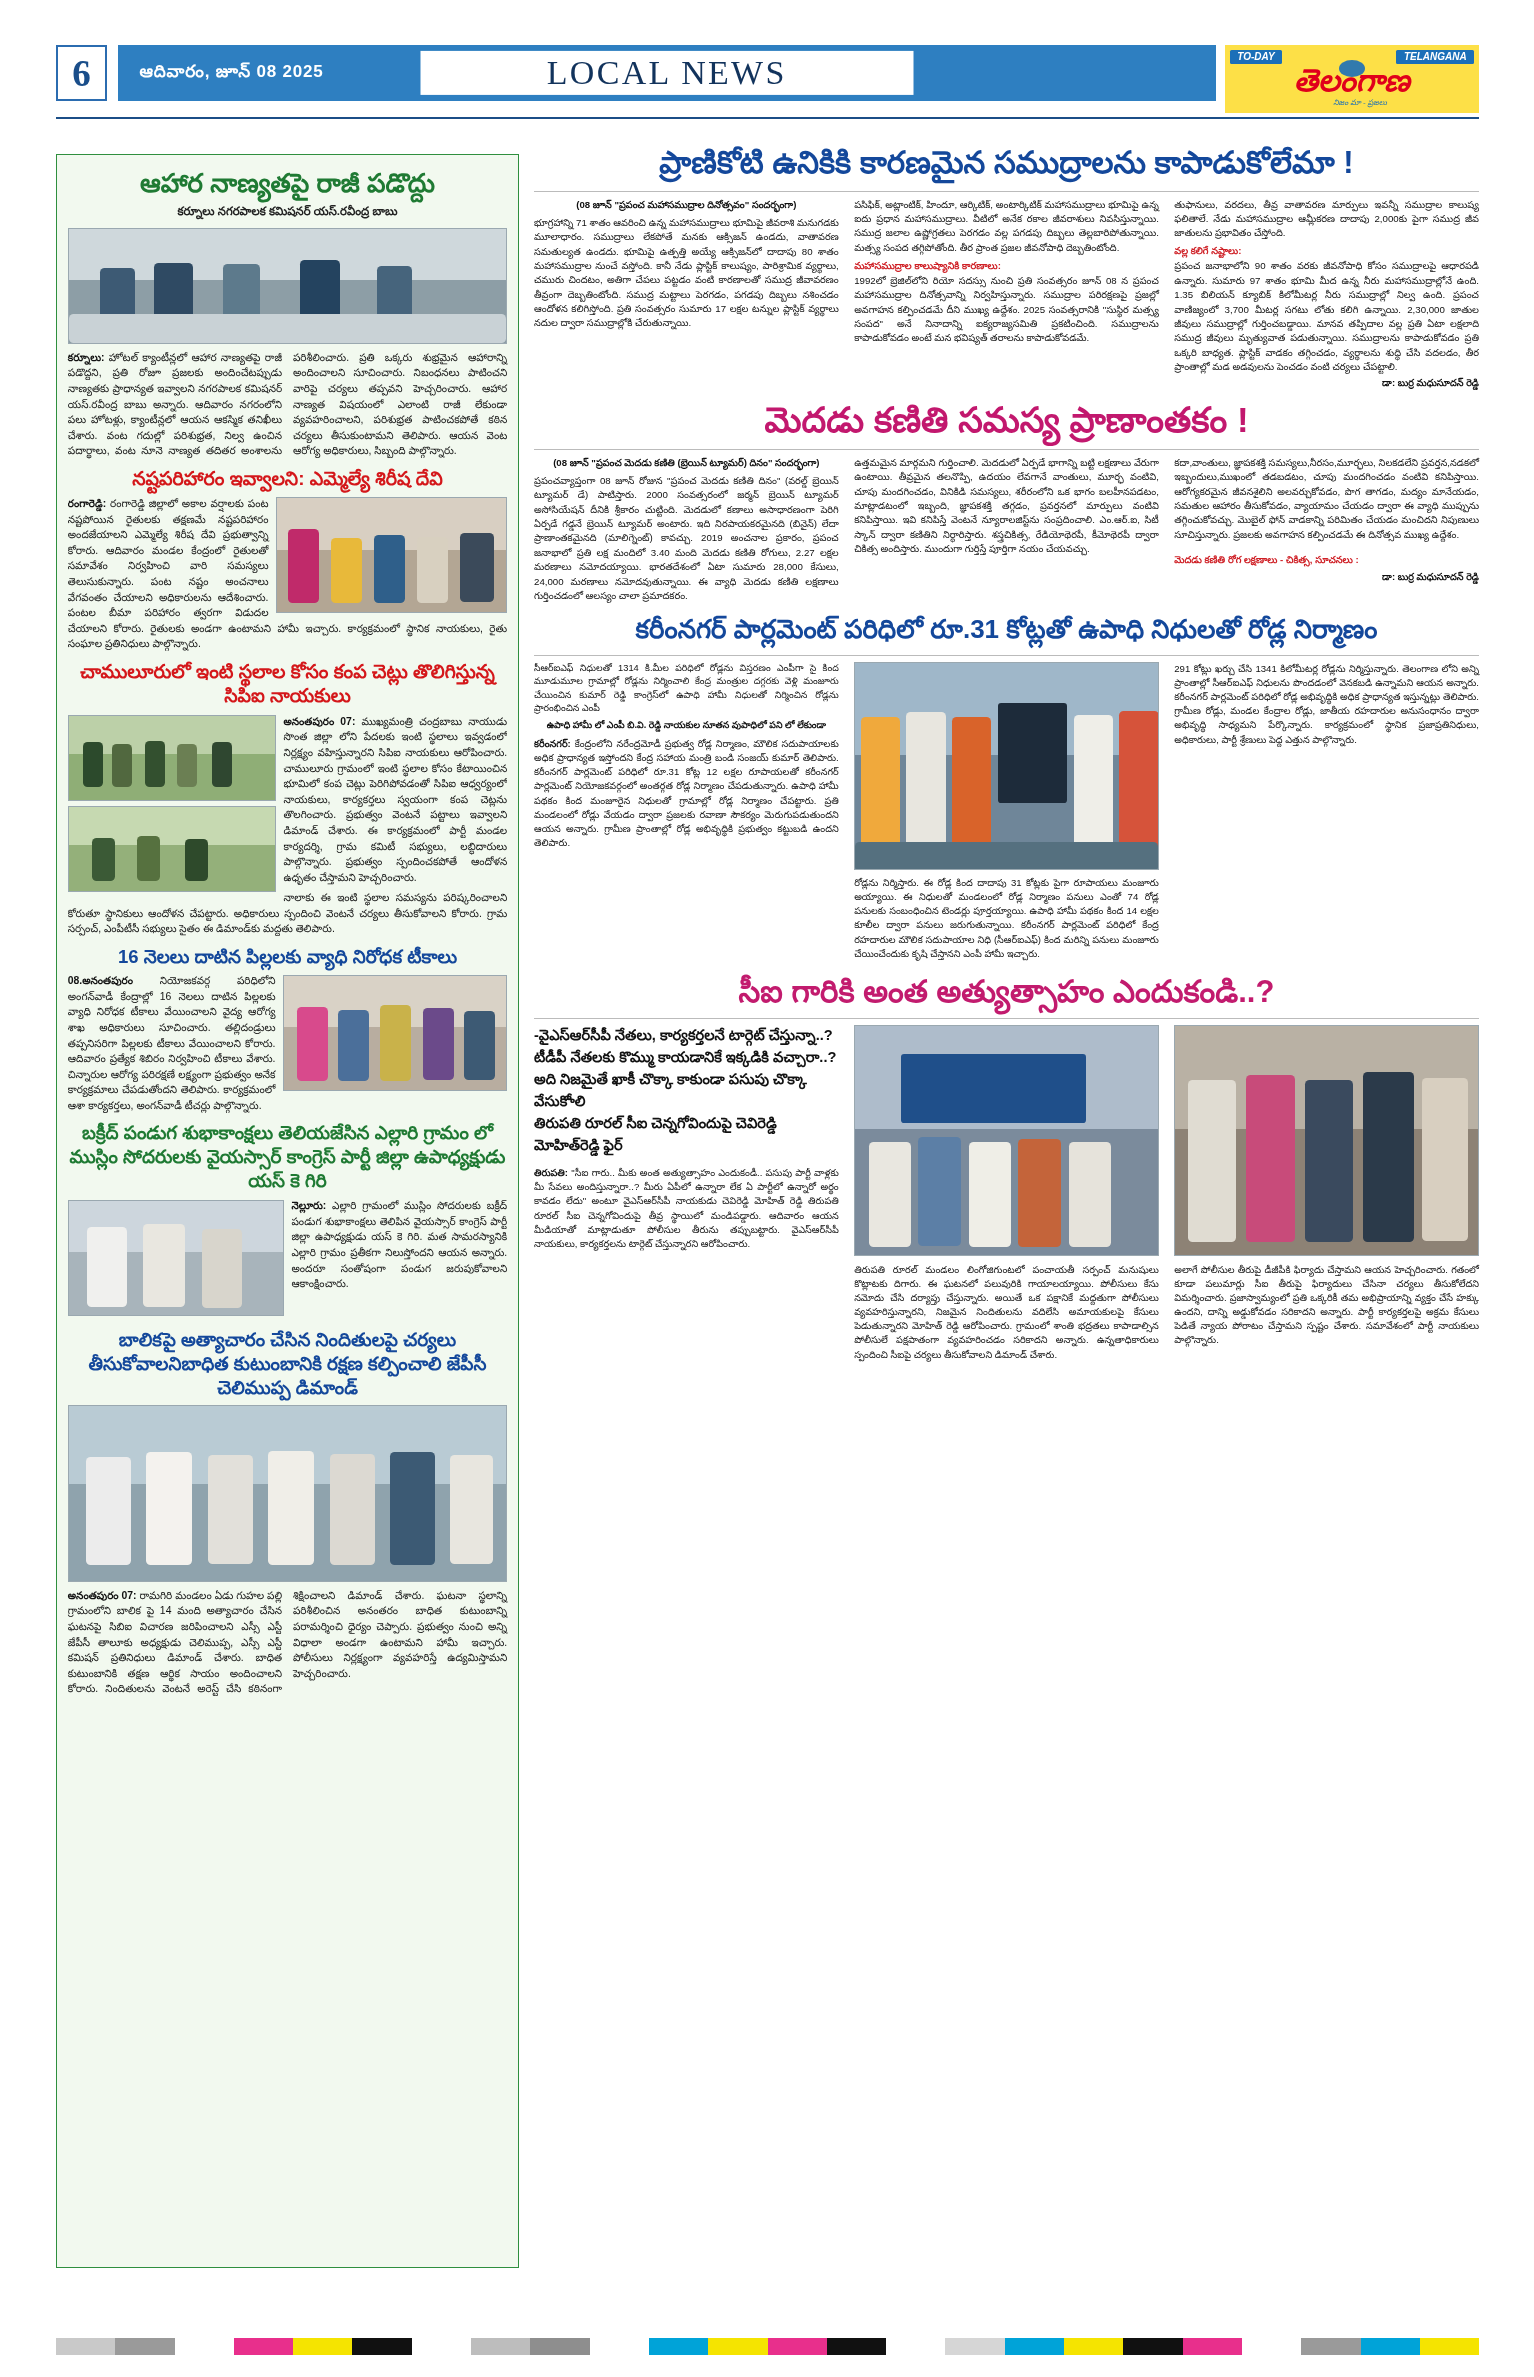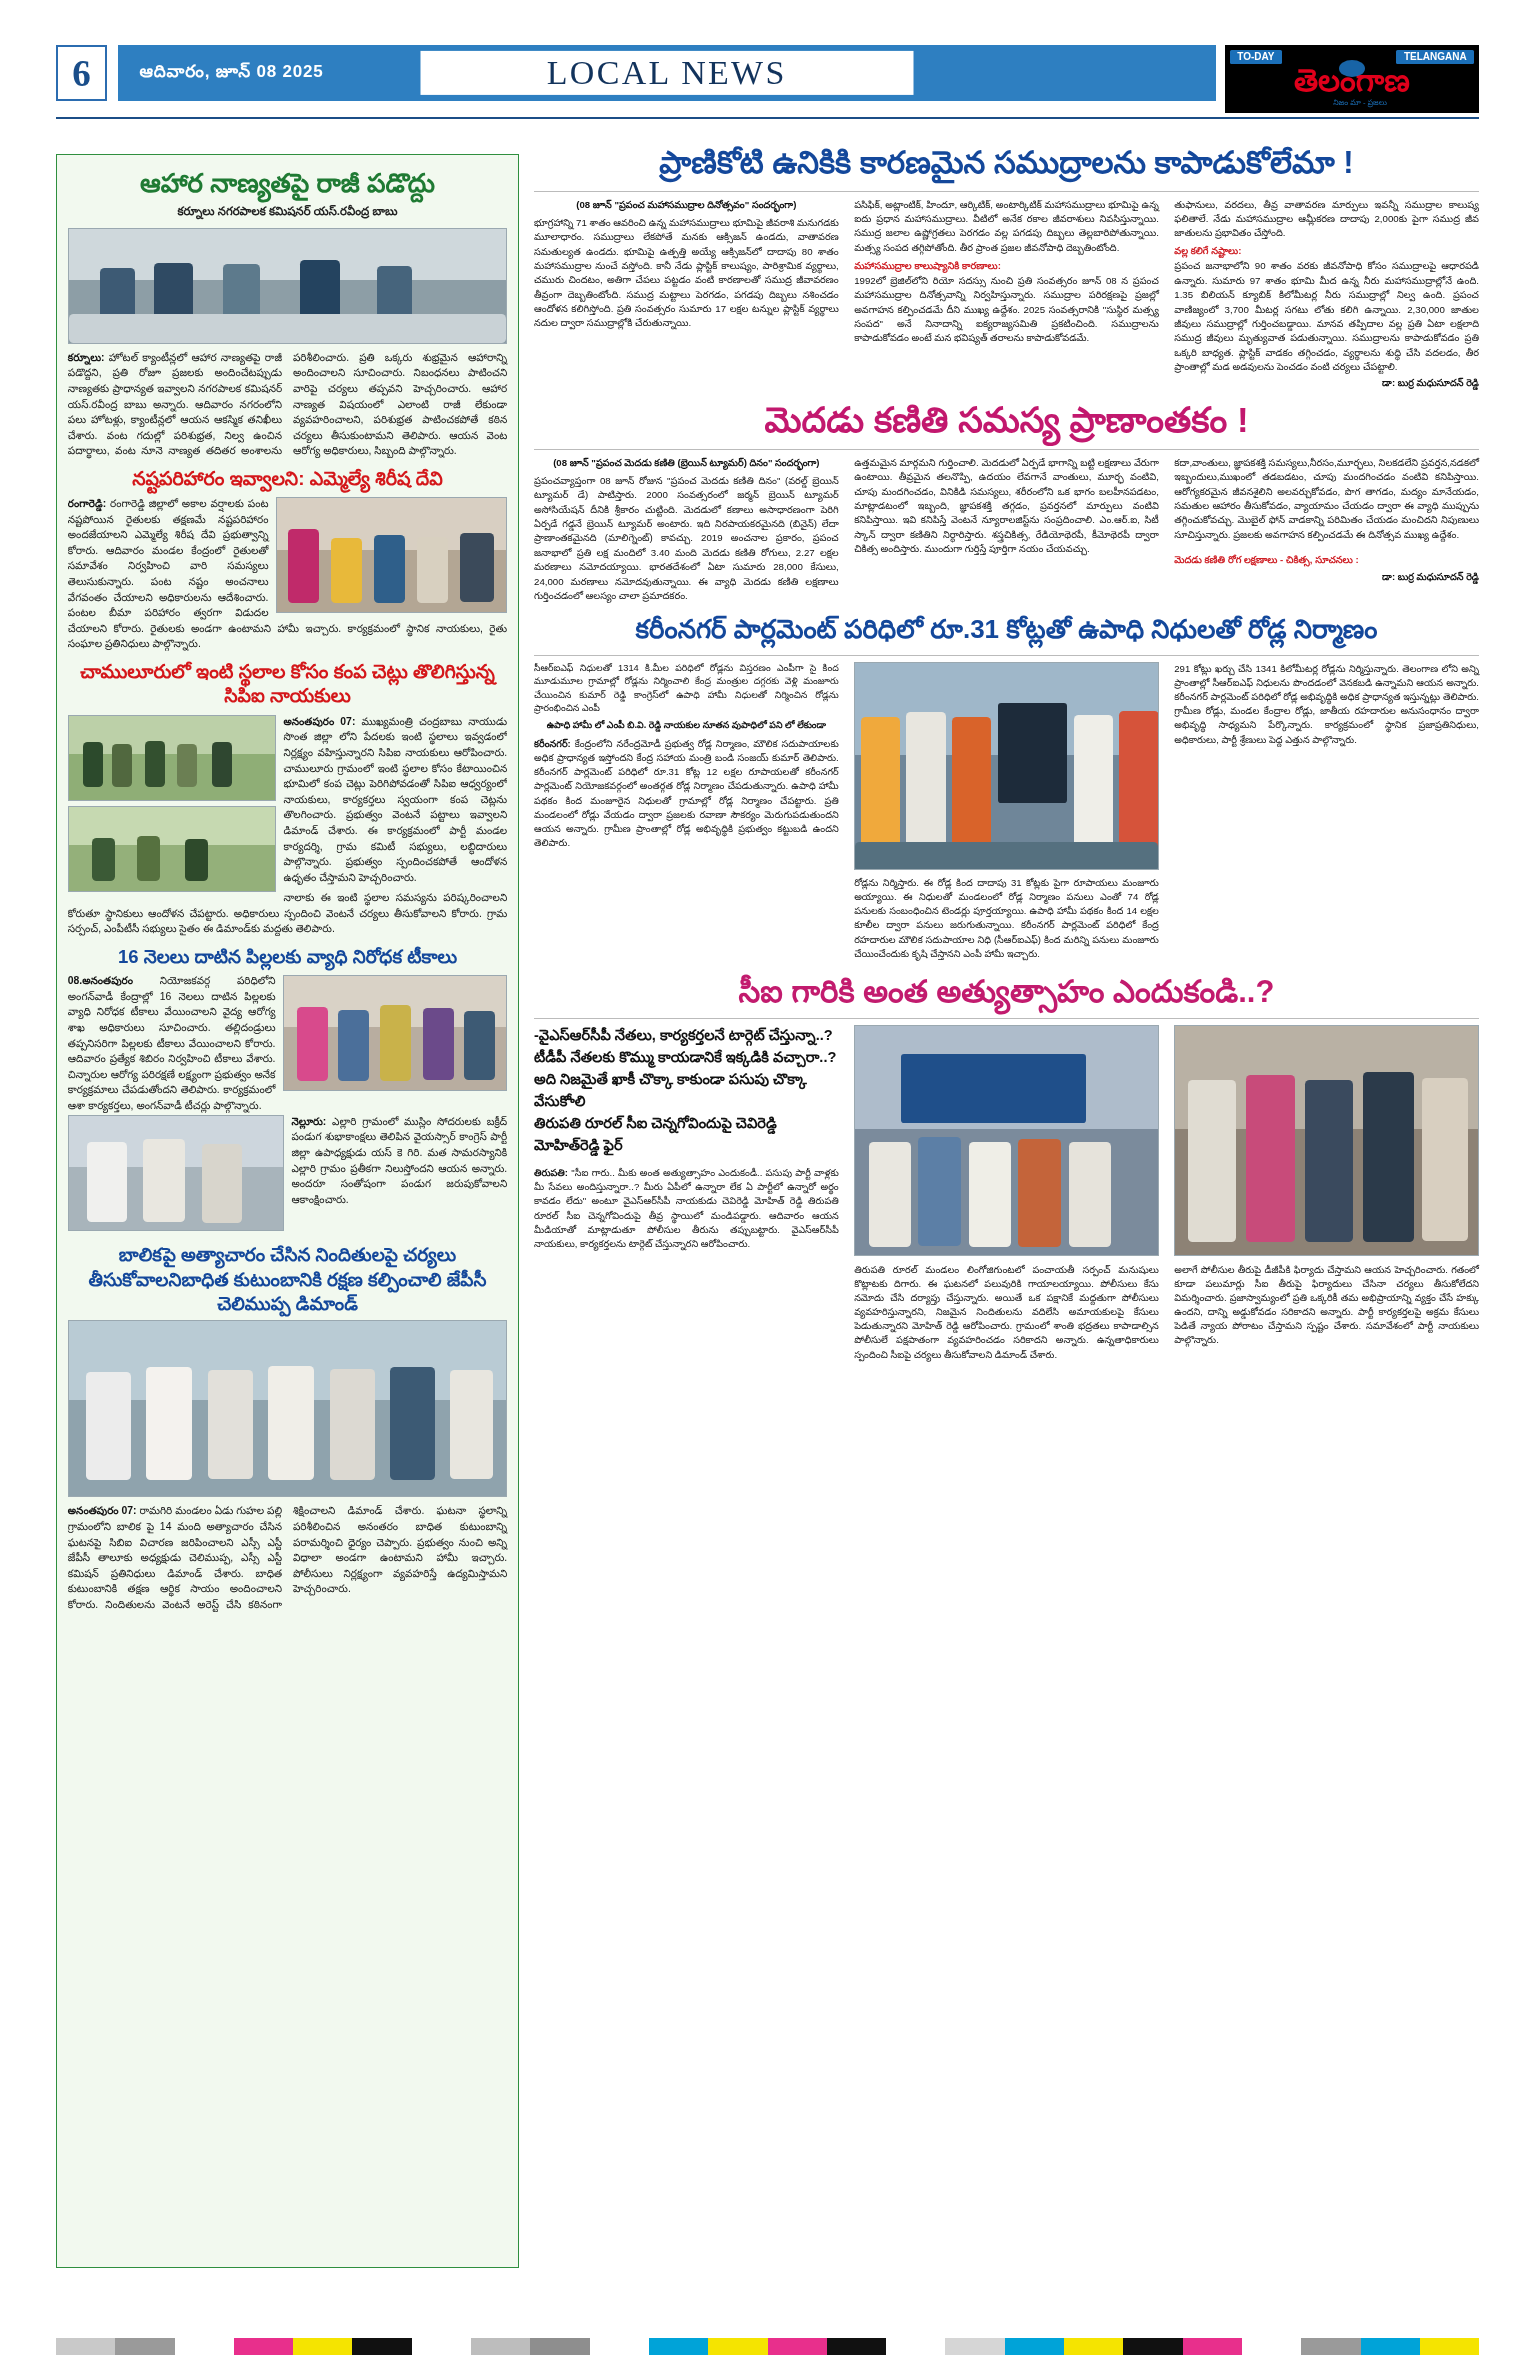--- a/index.html
+++ b/index.html
@@ -35,21 +35,21 @@
   .date-text {
     color:#fff; font-size:17px; font-weight:bold; padding-left:21.6px; letter-spacing:0.8px;
   }
   .section-title {
     position:absolute; left:50%; top:50%; transform:translate(-50%,-50%);
     background:#fff; color:#12335c; font-family:"Liberation Serif", serif;
     font-size:34px; letter-spacing:2.3px; padding:3.1px 37px; width:493px; text-align:center;
   }
   .logo-box {
     width:254px; height:68px; margin-left:9.3px; position:relative;
-    background:#000000; display:flex; flex-direction:column; align-items:center; justify-content:center;
+    background:#fde047; display:flex; flex-direction:column; align-items:center; justify-content:center;font-style:italic;
   }
   .logo-top { display:flex; width:100%; justify-content:space-between; padding:0 4.6px; }
   .logo-tag {
     background:#1b6fb8; color:#fff; font-size:10px; font-weight:bold; padding:1.5px 7.7px; border-radius:1.5px;
   }
   .logo-main {
     color:#e0001b; font-size:31px; font-weight:bold; line-height:1;
     font-family:"Liberation Serif", serif; margin-top:1.5px;
   }
   .logo-sub { font-size:7.7px; color:#1b6fb8; margin-top:1.5px;margin-left:16px; }
@@ -228,20 +228,21 @@
           <div class="ppl" style="left:96px;top:29px;width:31px;height:76px;background:#c9b24a"></div>
           <div class="ppl" style="left:139px;top:32px;width:31px;height:72px;background:#6b4a8a"></div>
           <div class="ppl" style="left:180px;top:35px;width:31px;height:69px;background:#3d5a74"></div>
         </div>
         <div class="body-text">
           <span class="dateline">08.అనంతపురం</span>
           <span>నియోజకవర్గ పరిధిలోని అంగన్‌వాడీ కేంద్రాల్లో 16 నెలలు దాటిన పిల్లలకు వ్యాధి నిరోధక టీకాలు వేయించాలని వైద్య ఆరోగ్య శాఖ అధికారులు సూచించారు. తల్లిదండ్రులు తప్పనిసరిగా పిల్లలకు టీకాలు వేయించాలని కోరారు. ఆదివారం ప్రత్యేక శిబిరం నిర్వహించి టీకాలు వేశారు. చిన్నారుల ఆరోగ్య పరిరక్షణే లక్ష్యంగా ప్రభుత్వం అనేక కార్యక్రమాలు చేపడుతోందని తెలిపారు. కార్యక్రమంలో ఆశా కార్యకర్తలు, అంగన్‌వాడీ టీచర్లు పాల్గొన్నారు.</span>
         </div>
       </div>
 
+      <div class="sub-head-green">బక్రీద్ పండుగ శుభాకాంక్షలు తెలియజేసిన ఎల్లారి గ్రామం లో ముస్లిం సోదరులకు వైయస్సార్ కాంగ్రెస్ పార్టీ జిల్లా ఉపాధ్యక్షుడు యస్ కె గిరి</div>
       <div style="overflow:hidden;">
         <div class="photo wrapimg-left" style="width:216px;height:116px;">
           <div class="sky" style="background:#cdd6dd"></div>
           <div class="ground" style="background:#a8b4bb"></div>
           <div class="ppl" style="left:18.5px;top:26px;width:40px;height:80px;background:#f0f0ee"></div>
           <div class="ppl" style="left:74px;top:23px;width:42px;height:83px;background:#e9e7e0"></div>
           <div class="ppl" style="left:133px;top:28px;width:40px;height:79px;background:#d8d5cc"></div>
         </div>
         <div class="body-text">
           <span class="dateline">నెల్లూరు:</span>

